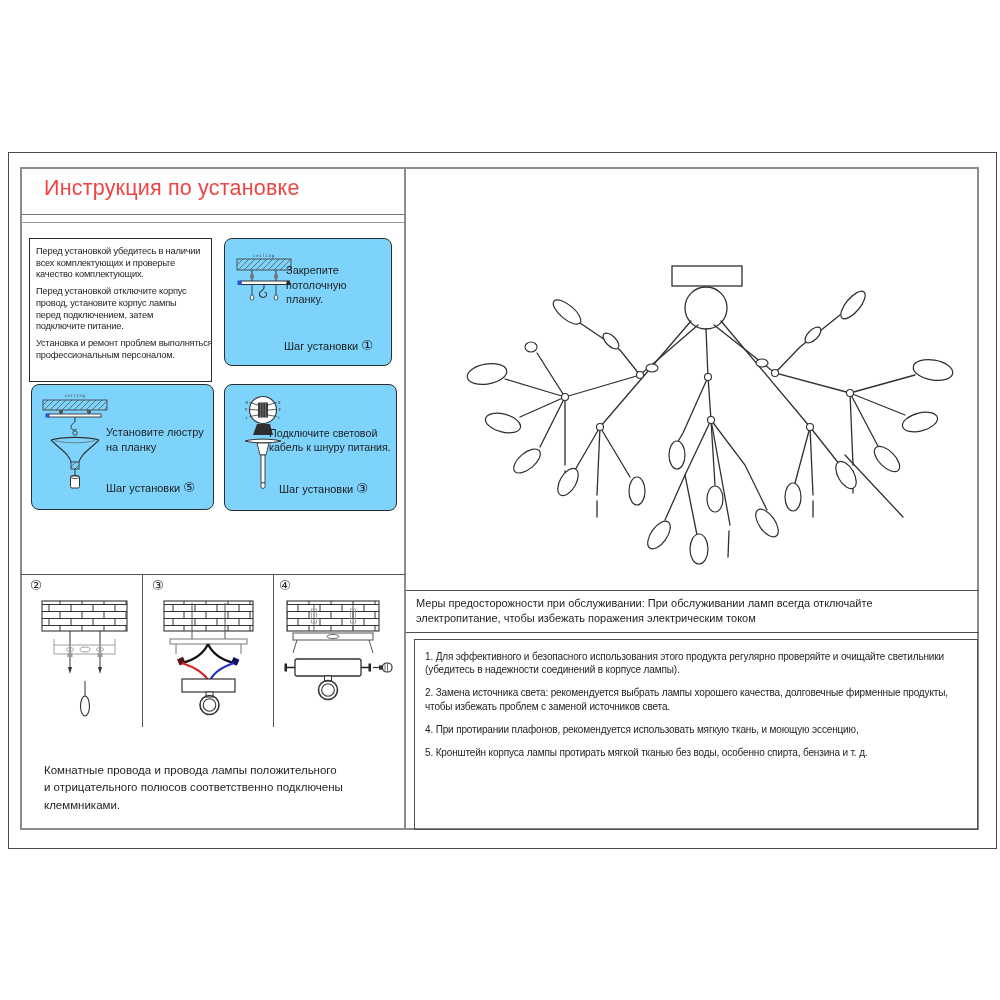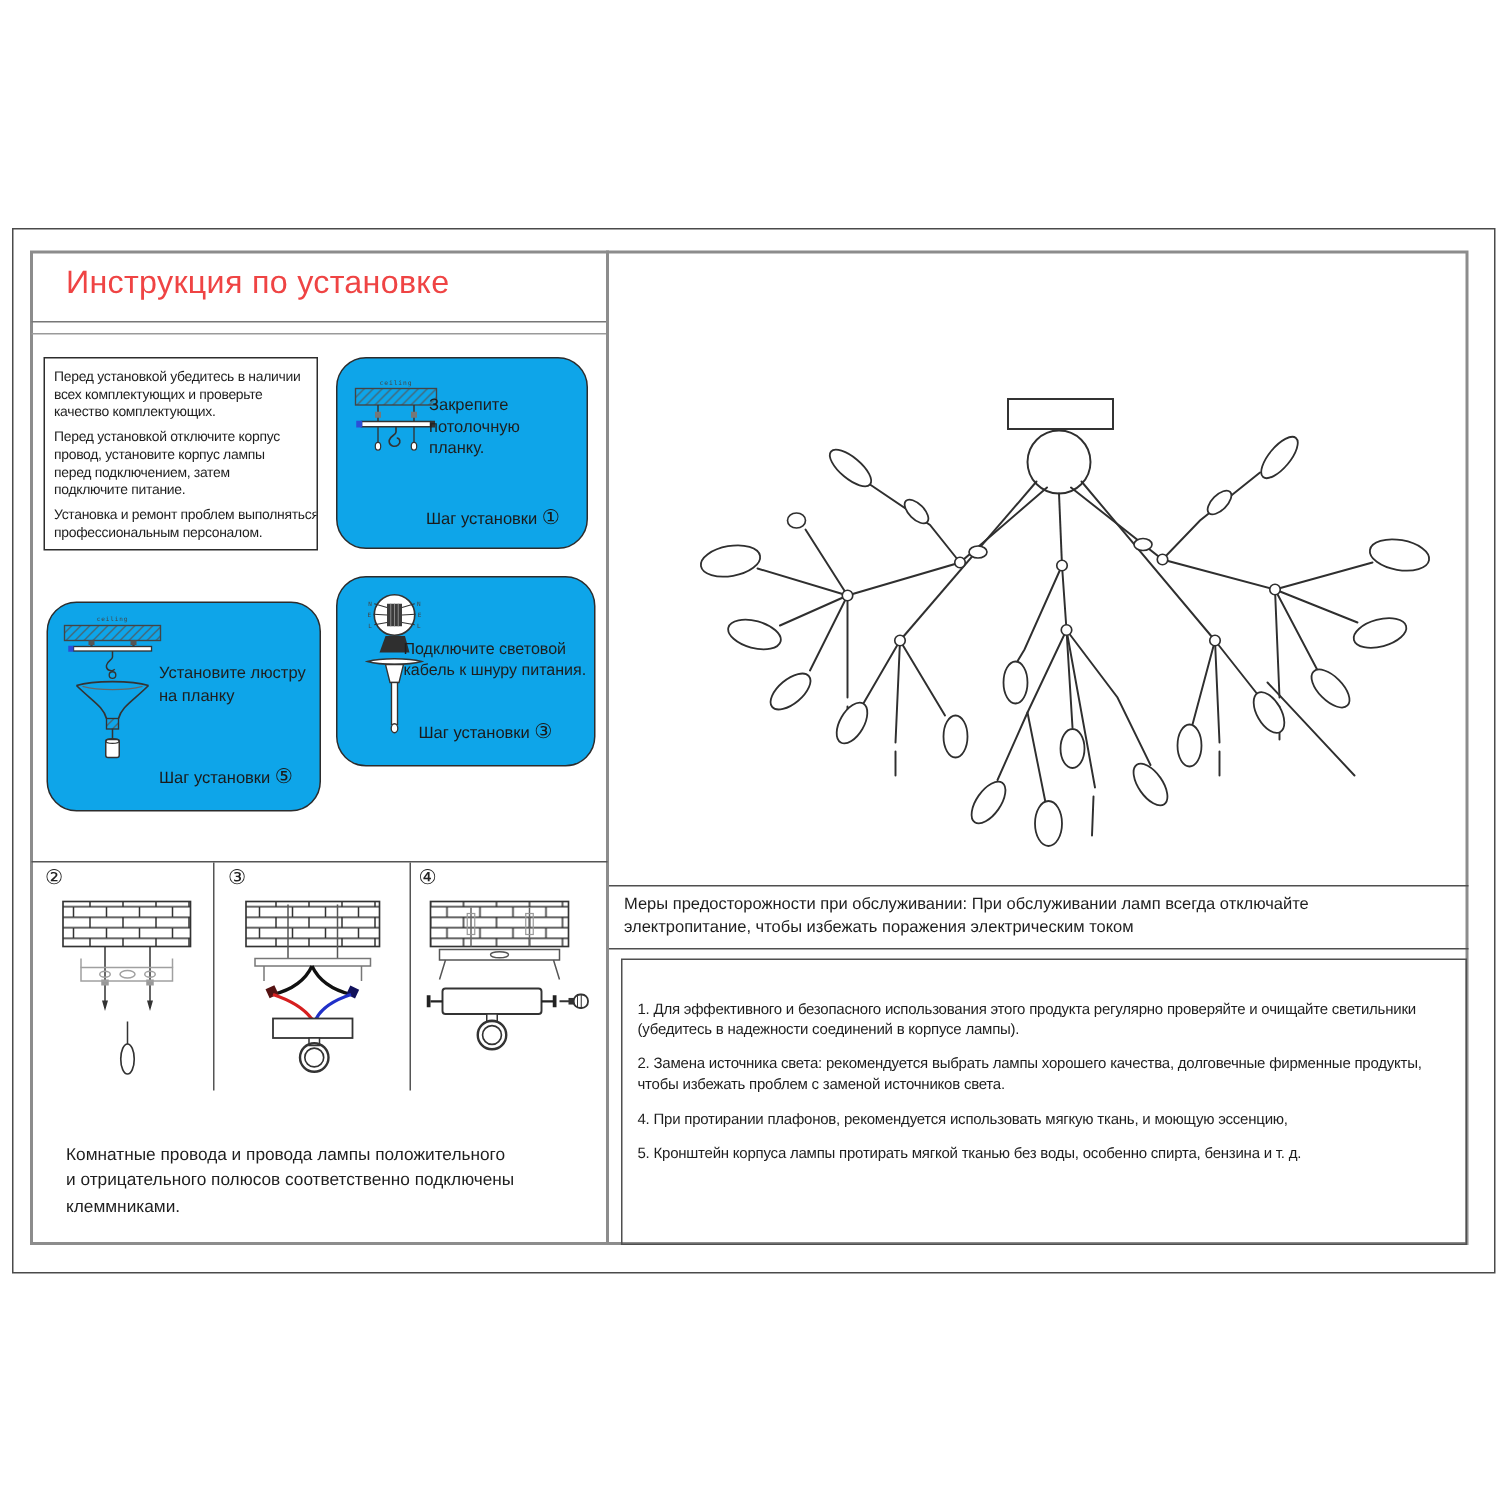--- a/index.html
+++ b/index.html
@@ -9,44 +9,44 @@
     font-family:"Liberation Sans","DejaVu Sans",sans-serif; color:#1e1e1e; overflow:hidden;
   }
   .abs{ position:absolute; }
   .outer-frame{ left:8px; top:152px; width:989px; height:697px; border:1px solid #4a4a4a; }
   .main-frame{ left:20px; top:167px; width:959px; height:663px; border:2px solid #8c8c8c; }
   .v-div{ left:404px; top:167px; width:2px; height:663px; background:#8c8c8c; }
   .page-title{ left:44px; top:176px; font-size:21.5px; color:#ef4444; letter-spacing:.2px; white-space:nowrap; }
   .t-line1{ left:21px; top:214px; width:383px; height:1px; background:#777; }
   .t-line2{ left:21px; top:222px; width:383px; height:1px; background:#9a9a9a; }
 
-  .notice-box{ left:29px; top:238px; width:183px; height:129px; border:1.5px solid #2c2c2c;
+  .notice-box{ left:29px; top:238px; width:183px; height:144px; border:1.5px solid #2c2c2c;
     padding:7px 6px; font-size:9.3px; letter-spacing:-0.2px; line-height:1.26; overflow:hidden; }
   .notice-box .para{ margin-bottom:5px; }
   .nline{ white-space:nowrap; }
 
-  .step-box{ border:1.3px solid #2c2c2c; border-radius:20px; background:#0ea5e9;text-decoration:underline; }
+  .step-box{ border:1.3px solid #2c2c2c; border-radius:8px; background:#7dd3fc;text-decoration:underline; }
   #step1{ left:224px; top:238px; width:168px; height:128px; }
-  #step5{ left:31px;  top:401px; width:183px; height:140px; }
+  #step5{ left:31px;  top:384px; width:183px; height:126px; }
   #step3{ left:224px; top:384px; width:173px; height:127px; }
   .step-text{ position:absolute; font-size:11px; line-height:1.34; }
   .step-label{ position:absolute; font-size:11px; white-space:nowrap; color:#1a1a1a; }
   .step-label .num{ font-size:13.5px; }
 
   .sec-line{ left:21px; top:574px; width:384px; height:1px; background:#555; }
   .col-div{ top:575px; width:1px; height:152px; background:#555; }
   .circ-num{ font-size:13.5px; color:#222; }
 
   .caption{ left:44px; top:762px; width:322px; font-size:11.5px; line-height:1.5; }
   .caption .nline{ white-space:nowrap; }
 
   .safety-header{ left:406px; top:590px; width:573px; border-top:1px solid #4f4f4f; border-bottom:1px solid #4f4f4f;
     padding:5px 10px 7px; font-size:11px; line-height:1.34; }
   .safety-box{ left:414px; top:639px; width:564px; height:191px; border:1px solid #4f4f4f;
-    padding:27px 10px; font-size:10px; letter-spacing:-0.15px; line-height:1.32; overflow:hidden; }
+    padding:10px 10px; font-size:10px; letter-spacing:-0.15px; line-height:1.32; overflow:hidden; }
   .safety-box .item{ margin-bottom:10px; }
 
   svg text{ font-family:"DejaVu Sans Mono","Liberation Mono",monospace; fill:#444; }
 </style>
 </head>
 <body>
 
 <div id="page">
 
   <svg width="0" height="0" style="position:absolute" aria-hidden="true">

